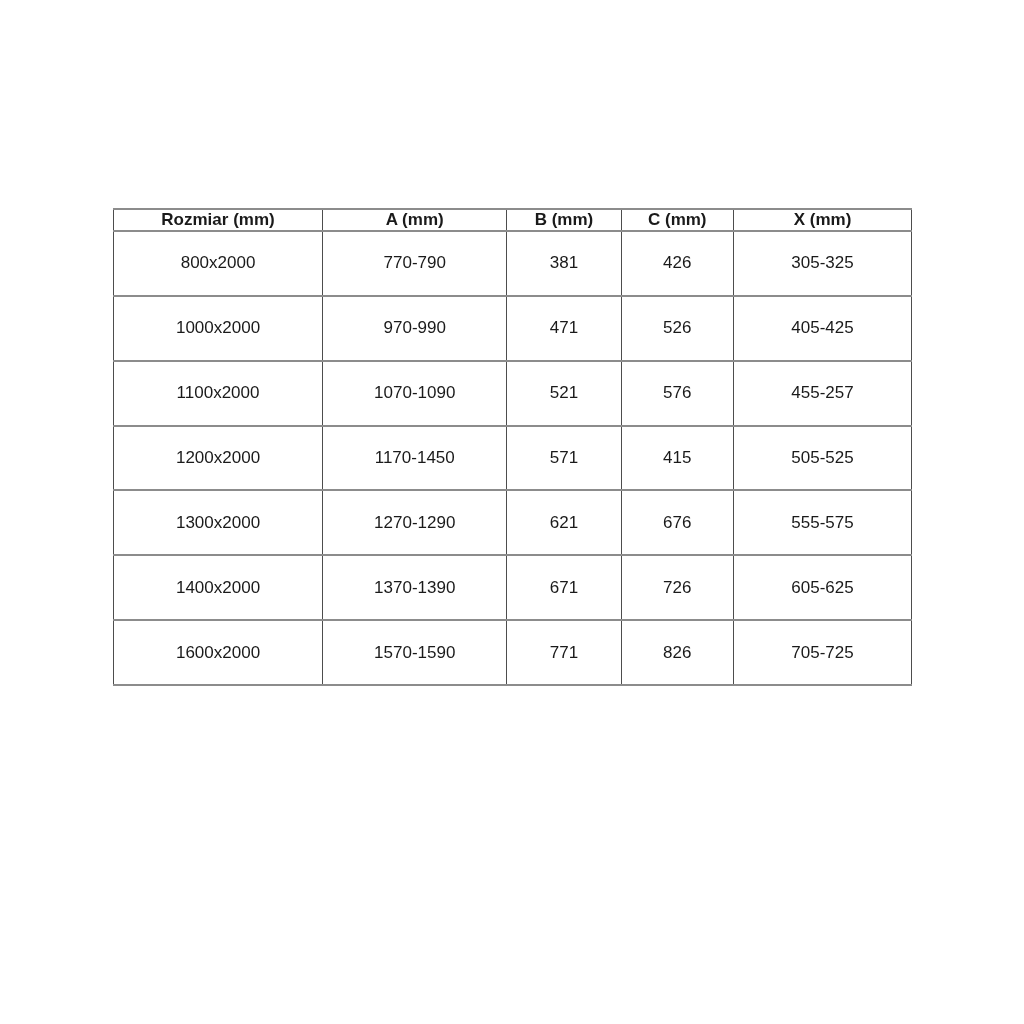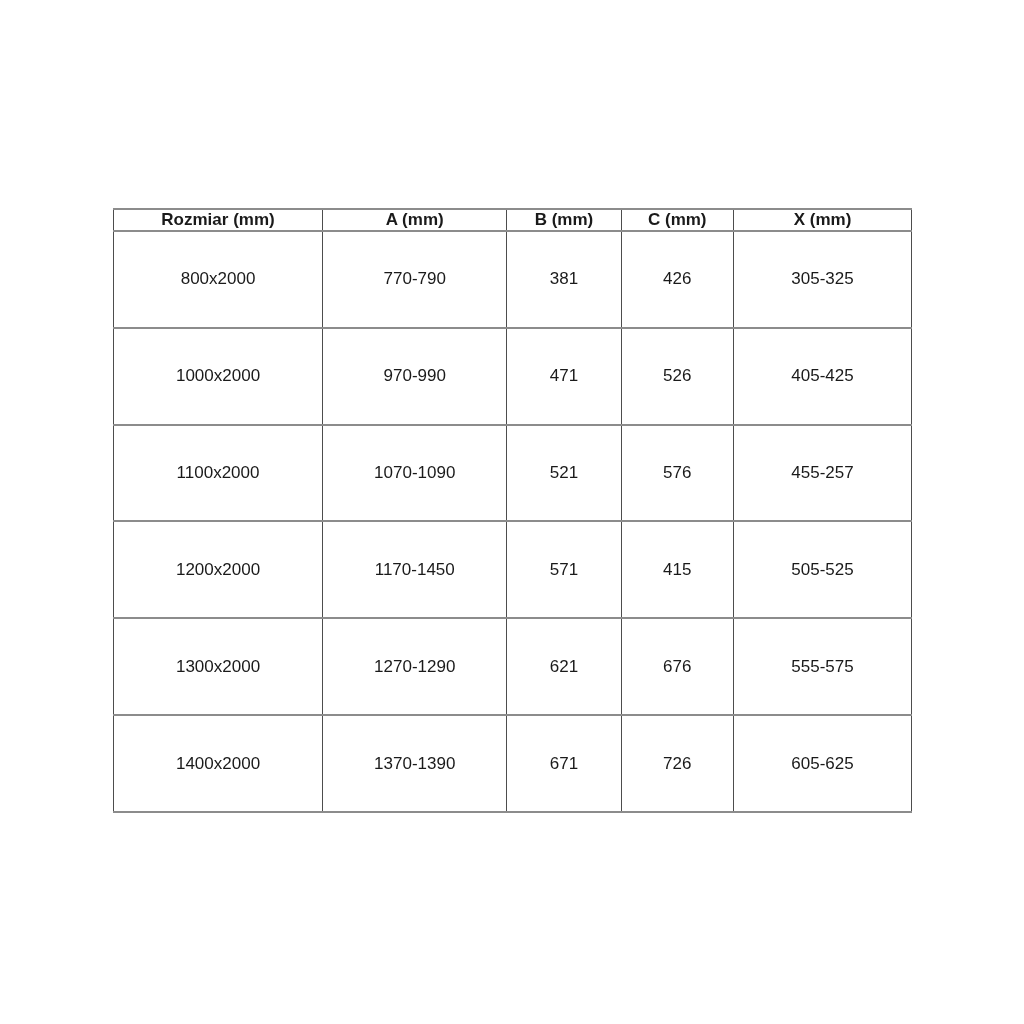--- a/index.html
+++ b/index.html
@@ -12,21 +12,21 @@
     height: 1024px;
     position: relative;
     font-family: "Liberation Sans", sans-serif;
     color: #1a1a1a;
   }
   .table-wrap {
     position: absolute;
     left: 113px;
     top: 208px;
     width: 799px;
-    height: 605px;
+    height: 478px;
   }
   table.size-table {
     width: 100%;
     height: 100%;
     border-collapse: collapse;
     table-layout: fixed;
   }
   table.size-table th,
   table.size-table td {
     border-style: solid;
@@ -110,15 +110,22 @@
           <td>676</td>
           <td>555-575</td>
         </tr>
         <tr>
           <td>1400x2000</td>
           <td>1370-1390</td>
           <td>671</td>
           <td>726</td>
           <td>605-625</td>
         </tr>
+        <tr>
+          <td>1600x2000</td>
+          <td>1570-1590</td>
+          <td>771</td>
+          <td>826</td>
+          <td>705-725</td>
+        </tr>
       </tbody>
   </table>
 </div>
 
 </body></html>

